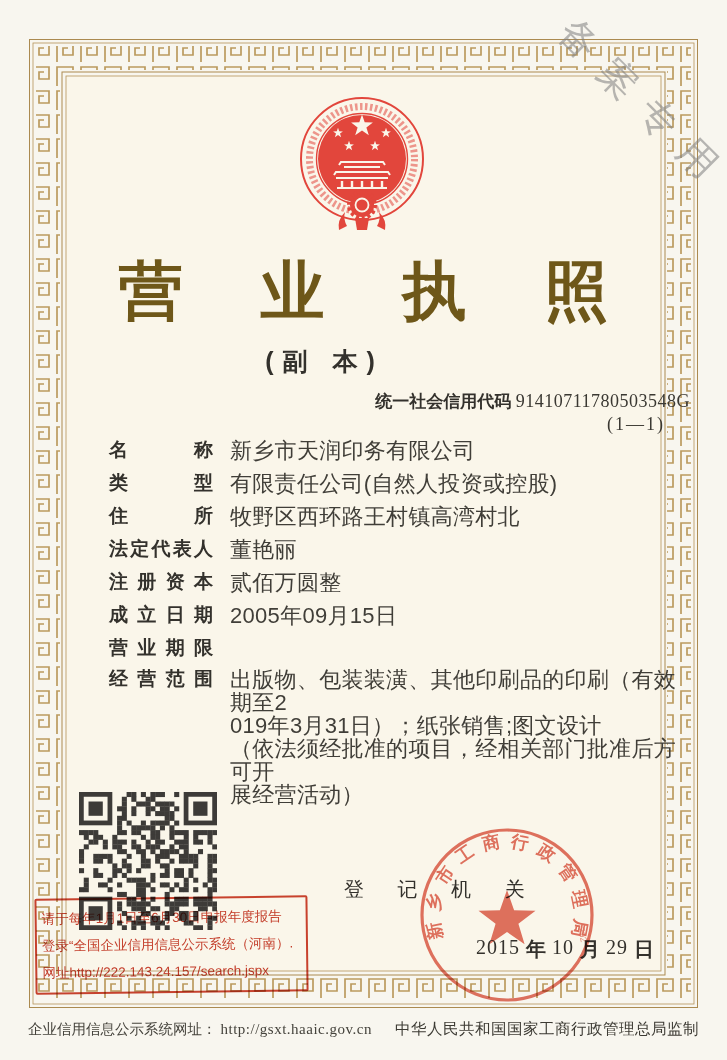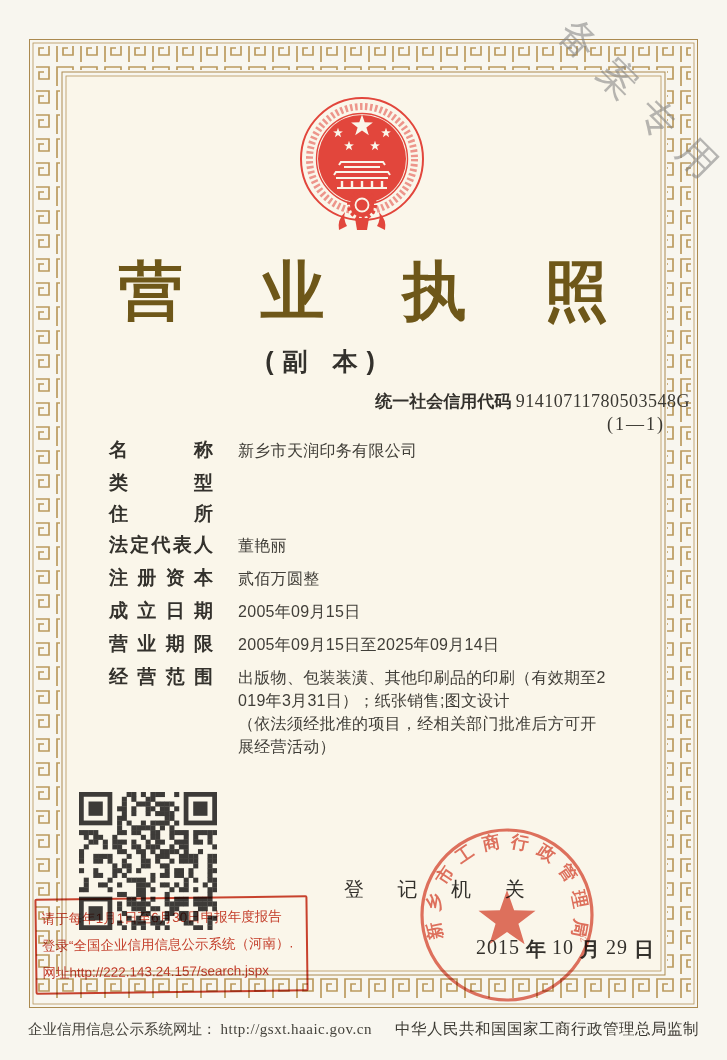--- a/index.html
+++ b/index.html
@@ -41,21 +41,21 @@
     font-family:"Liberation Serif","DejaVu Serif",serif;font-size:18px;color:#3a3832;letter-spacing:2px;
   }
 
   .fields{position:absolute;left:109px;top:439px;width:575px;}
   .field-row{display:flex;align-items:flex-start;margin-bottom:10px;}
   .f-label{
     width:104px;min-width:104px;display:flex;justify-content:space-between;
     font-weight:bold;font-size:19px;color:#33312c;line-height:21px;
   }
   .f-value{
-    margin-left:25px;font-size:16px;color:#403e38;line-height:23px;
+    margin-left:17px;font-size:22px;color:#403e38;line-height:23px;
     white-space:pre-line;letter-spacing:0.3px;
   }
 
   .qr{position:absolute;left:79px;top:792px;z-index:1;}
 
   .annual-stamp{
     position:absolute;left:35px;top:897px;width:260px;z-index:3;
     border:2.5px solid #cc4431;border-radius:2px;
     padding:5px 4px 6px 5px;transform:rotate(-0.7deg);
     color:#c8402e;mix-blend-mode:multiply;
@@ -149,26 +149,28 @@
         <span>名</span>
         <span>称</span>
       </div>
       <div class="f-value">新乡市天润印务有限公司</div>
     </div>
     <div class="field-row">
       <div class="f-label">
         <span>类</span>
         <span>型</span>
       </div>
+      <div class="f-value">有限责任公司(自然人投资或控股)</div>
     </div>
     <div class="field-row">
       <div class="f-label">
         <span>住</span>
         <span>所</span>
       </div>
+      <div class="f-value">牧野区西环路王村镇高湾村北</div>
     </div>
     <div class="field-row">
       <div class="f-label">
         <span>法</span>
         <span>定</span>
         <span>代</span>
         <span>表</span>
         <span>人</span>
       </div>
       <div class="f-value">董艳丽</div>
@@ -191,21 +193,20 @@
       </div>
       <div class="f-value">2005年09月15日</div>
     </div>
     <div class="field-row">
       <div class="f-label">
         <span>营</span>
         <span>业</span>
         <span>期</span>
         <span>限</span>
       </div>
-      <div class="f-value">2005年09月15日至2025年09月14日</div>
     </div>
     <div class="field-row">
       <div class="f-label">
         <span>经</span>
         <span>营</span>
         <span>范</span>
         <span>围</span>
       </div>
       <div class="f-value">出版物、包装装潢、其他印刷品的印刷（有效期至2
 019年3月31日）；纸张销售;图文设计

